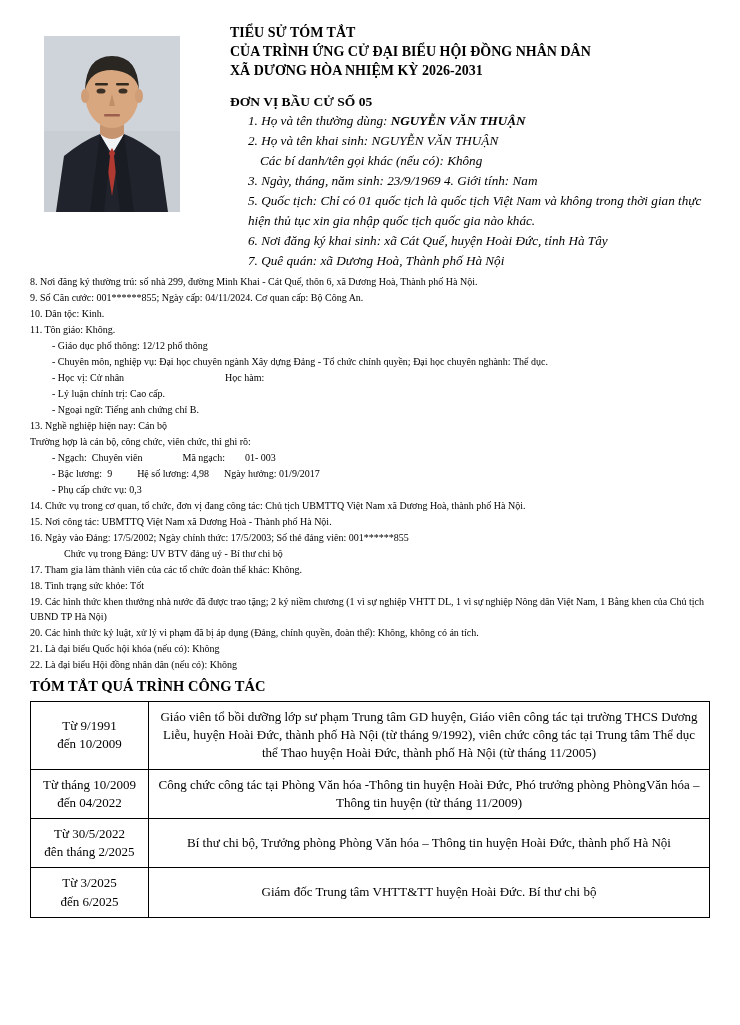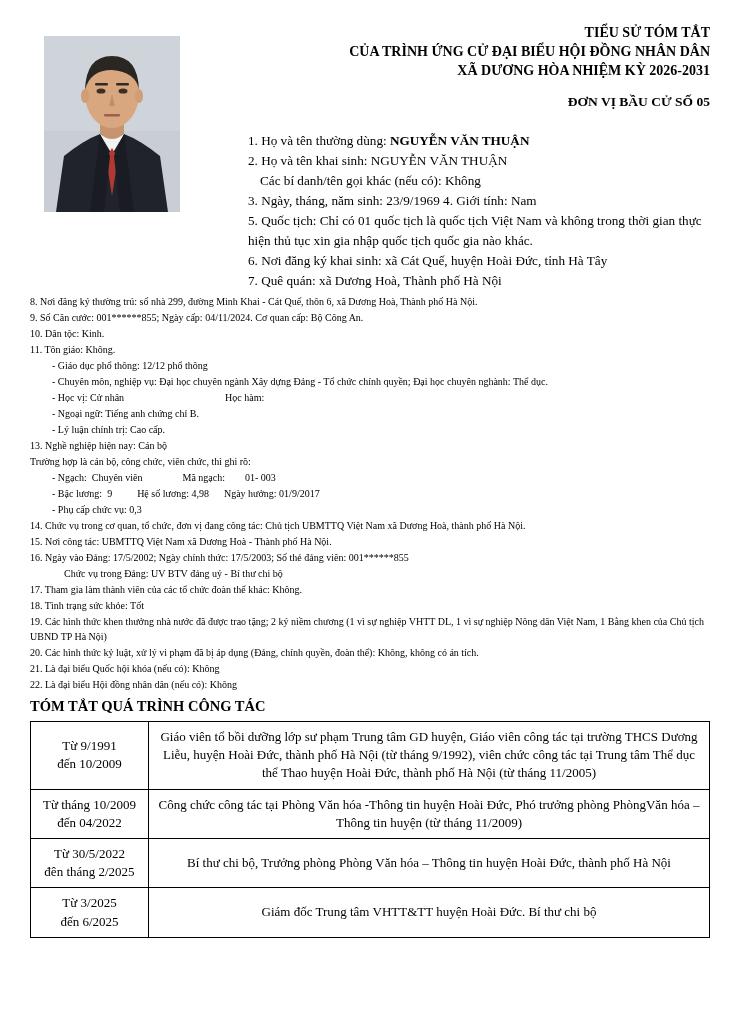--- a/index.html
+++ b/index.html
@@ -13,21 +13,21 @@
   }
   .page {
     width: 740px;
     min-height: 1025px;
     padding: 24px 30px 20px 30px;
     position: relative;
   }
   
   .header-block {
     margin-left: 200px;
-    text-align: right;
+    text-align: left;
     font-weight: bold;
     line-height: 1.35;
     font-size: 13.5px;
   }
   .header-block .l1 { font-size: 14px; }
   .header-block .l2 { font-size: 14px; }
   .header-block .l3 { font-size: 14px; }
   .header-block .l4 { font-size: 13.5px; margin-top: 12px; }
 
   
@@ -38,23 +38,24 @@
     width: 136px;
     height: 176px;
     overflow: hidden;
     background: #d9dde2;
   }
   .photo svg { display: block; }
 
   
   .top-right {
     margin-left: 200px;
-    margin-top: 20px;
+    margin-top: 0;
     font-size: 13.2px;
     line-height: 1.45;
+    font-style: italic;
   }
   .top-right p { margin: 0 0 1px 0; }
   .indent-1 { padding-left: 18px; }
   .indent-2 { padding-left: 30px; }
   b.name { font-weight: bold; }
 
   .full-width {
     margin-top: 4px;
     font-size: 10px;
     line-height: 1.5;
@@ -161,22 +162,22 @@
     <p>9. Số Căn cước: 001******855;  Ngày cấp: 04/11/2024.    Cơ quan cấp: Bộ Công An.</p>
     <p>10. Dân tộc: Kinh.</p>
     <p>11. Tôn giáo: Không.</p>
     <p class="ind-b">- Giáo dục phổ thông: 12/12 phổ thông</p>
     <p class="ind-b">- Chuyên môn, nghiệp vụ: Đại học chuyên ngành Xây dựng Đảng - Tổ chức chính quyền; Đại học chuyên nghành: Thể dục.</p>
     <p class="ind-b">
       <span>- Học vị: Cử nhân</span>
       <span style="display:inline-block;width:96px"></span>
       <span>Học hàm:</span>
     </p>
+    <p class="ind-b">- Lý luận chính trị: Cao cấp.</p>
     <p class="ind-b">- Ngoại ngữ: Tiếng anh chứng chỉ B.</p>
-    <p class="ind-b">- Lý luận chính trị: Cao cấp.</p>
     <p>13. Nghề nghiệp hiện nay: Cán bộ</p>
     <p>Trường hợp là cán bộ, công chức, viên chức, thì ghi rõ:</p>
     <p class="ind-b sp">- Ngạch:  Chuyên viên                Mã ngạch:        01- 003</p>
     <p class="ind-b sp">- Bậc lương:  9          Hệ số lương: 4,98      Ngày hưởng: 01/9/2017</p>
     <p class="ind-b">- Phụ cấp chức vụ: 0,3</p>
     <p>14. Chức vụ trong cơ quan, tổ chức, đơn vị đang công tác: Chủ tịch UBMTTQ Việt Nam xã Dương Hoà, thành phố Hà Nội.</p>
     <p>15. Nơi công tác: UBMTTQ Việt Nam xã Dương Hoà - Thành phố Hà Nội.</p>
     <p>16. Ngày vào Đảng: 17/5/2002; Ngày chính thức: 17/5/2003; Số thẻ đảng viên: 001******855</p>
     <p class="ind-c">Chức vụ trong Đảng: UV BTV đảng uỷ - Bí thư chi bộ</p>
     <p>17. Tham gia làm thành viên của các tổ chức đoàn thể khác: Không.</p>

